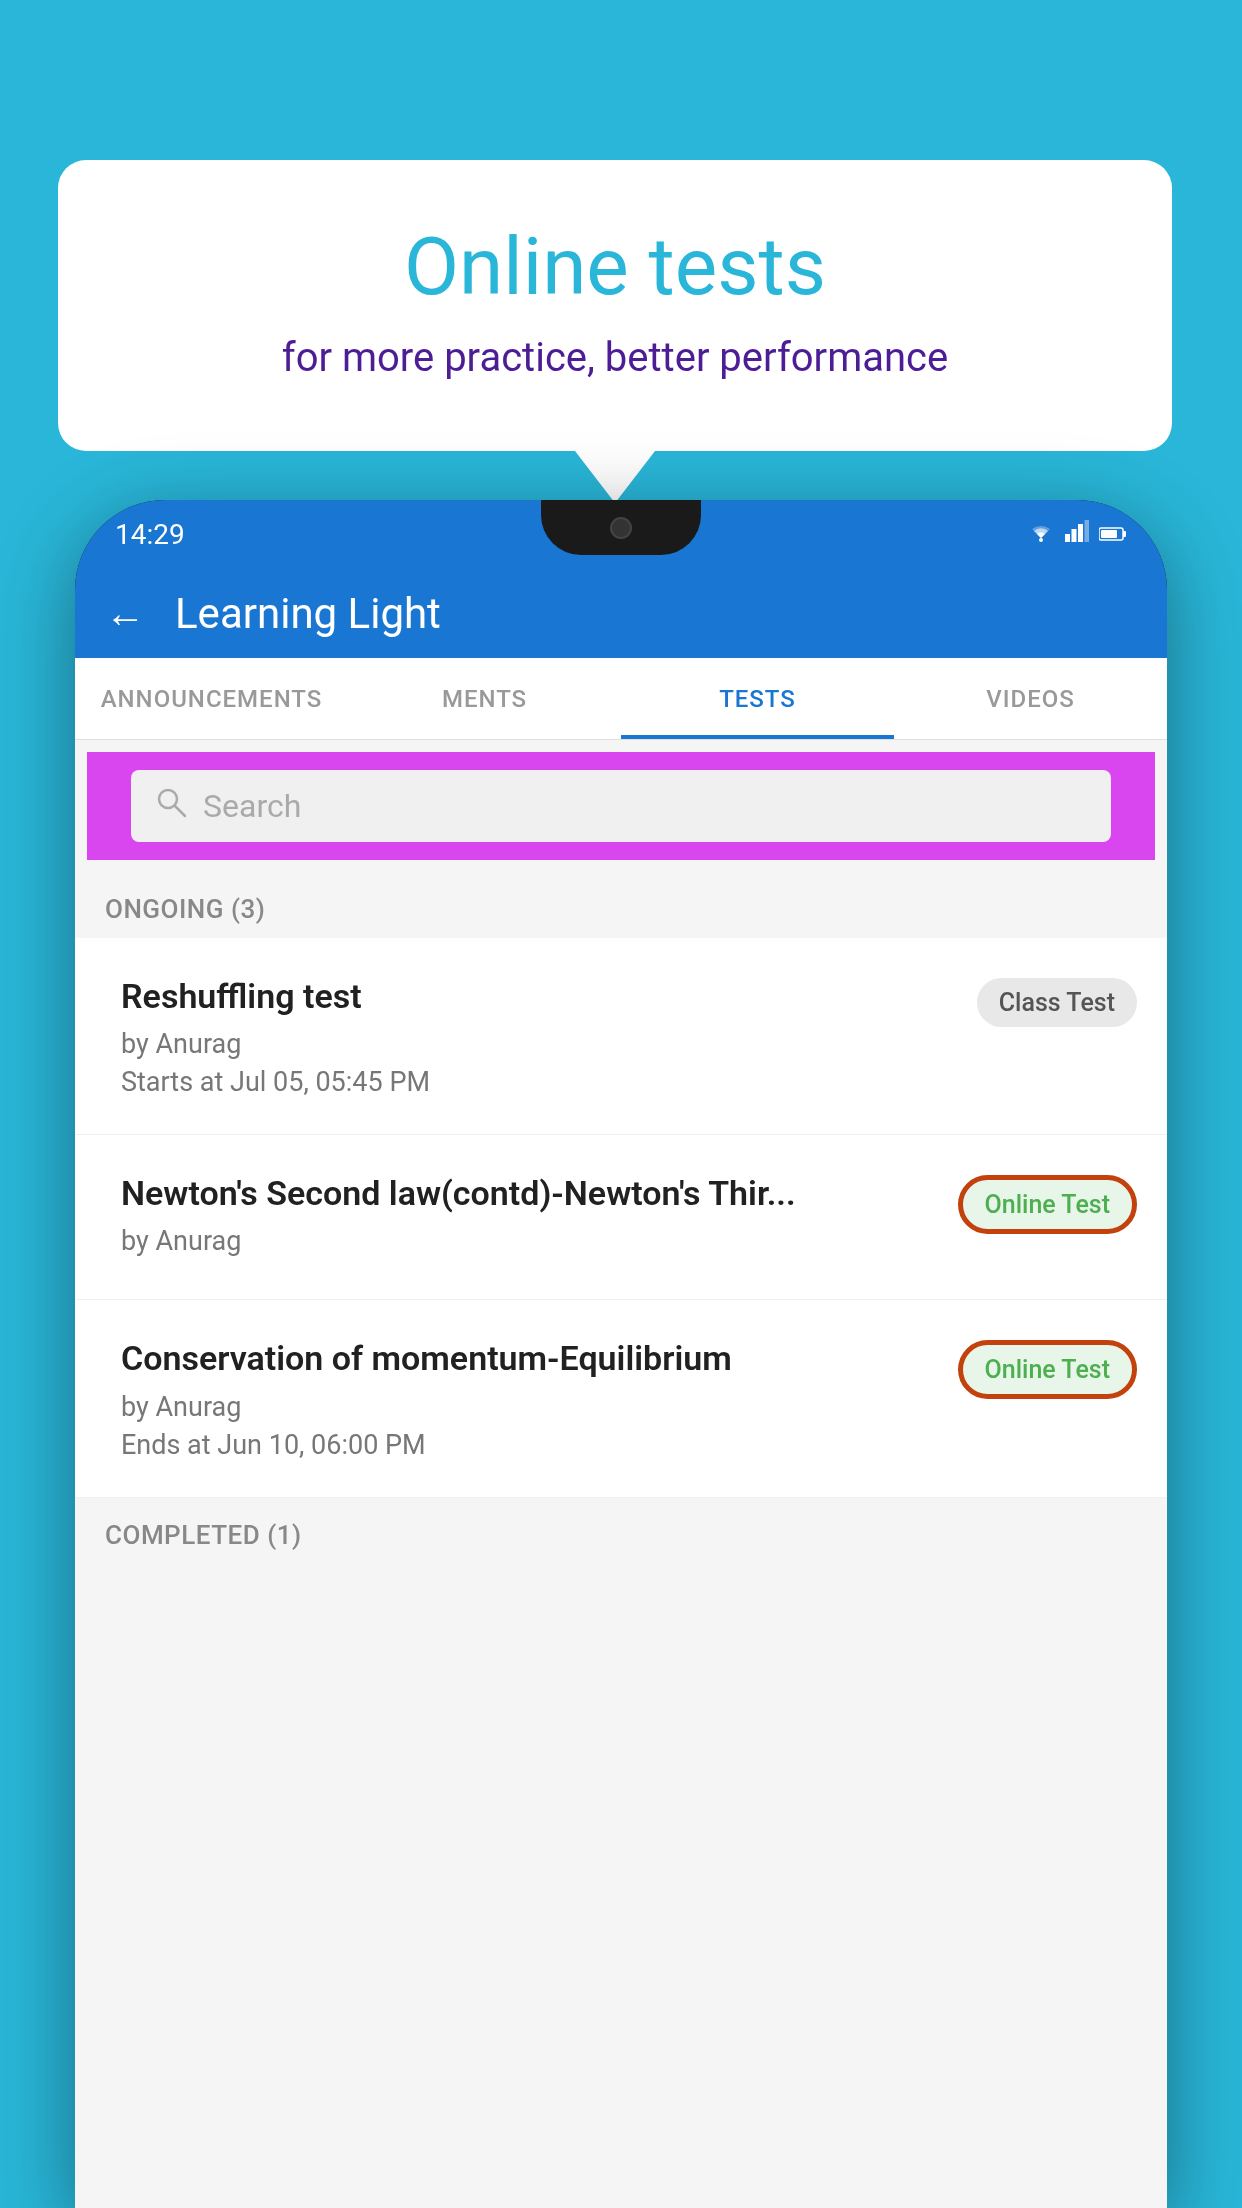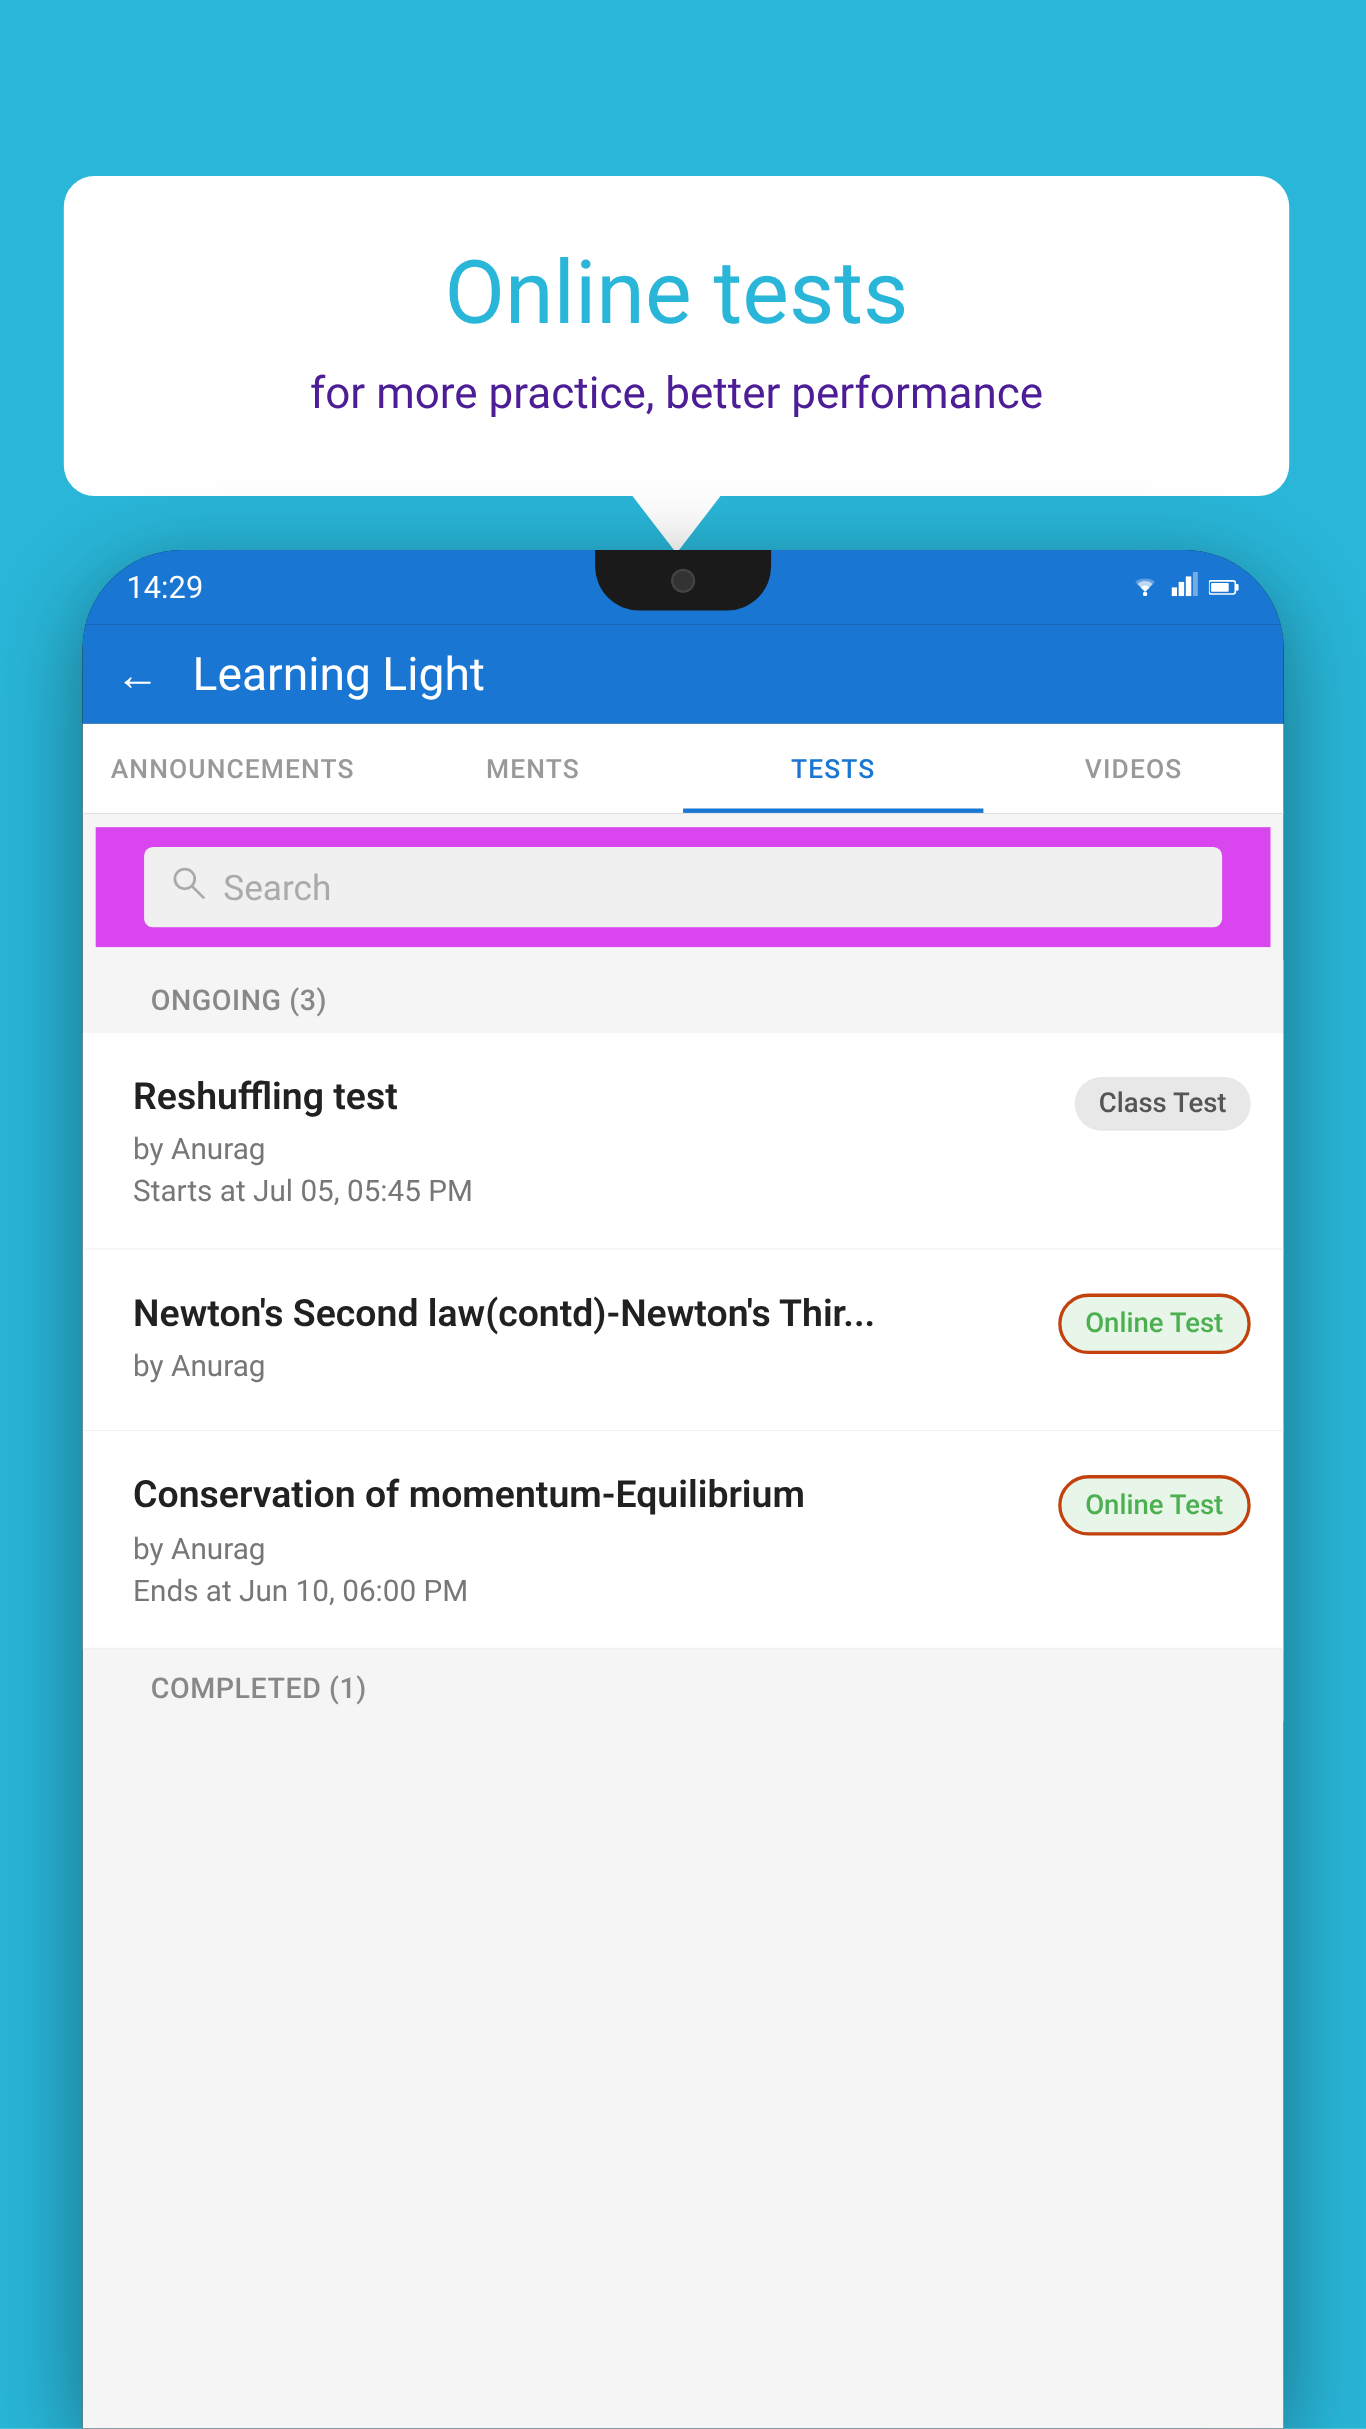--- a/index.html
+++ b/index.html
@@ -190,21 +190,20 @@
     }
 
     
     .section-header {
       padding: 22px 30px 14px;
       font-size: 26px;
       color: #888;
       font-weight: 500;
       letter-spacing: 0.5px;
       background: #f5f5f5;
-      margin-left: 32px;
     }
 
     
     .test-list {
       background: white;
     }
     .test-item {
       padding: 36px 30px 36px;
       border-bottom: 1px solid #f0f0f0;
       display: flex;
@@ -240,21 +239,21 @@
       white-space: nowrap;
       margin-top: 4px;
     }
     .badge-class {
       background: #e8e8e8;
       color: #555;
     }
     .badge-online {
       background: #e8f5e9;
       color: #4caf50;
-      border: 3px solid #c2410c;
+      border: 5px solid #c2410c;
     }
 
     
     .completed-header {
       padding: 22px 30px 14px;
       font-size: 26px;
       color: #888;
       font-weight: 500;
       letter-spacing: 0.5px;
       background: #f5f5f5;

